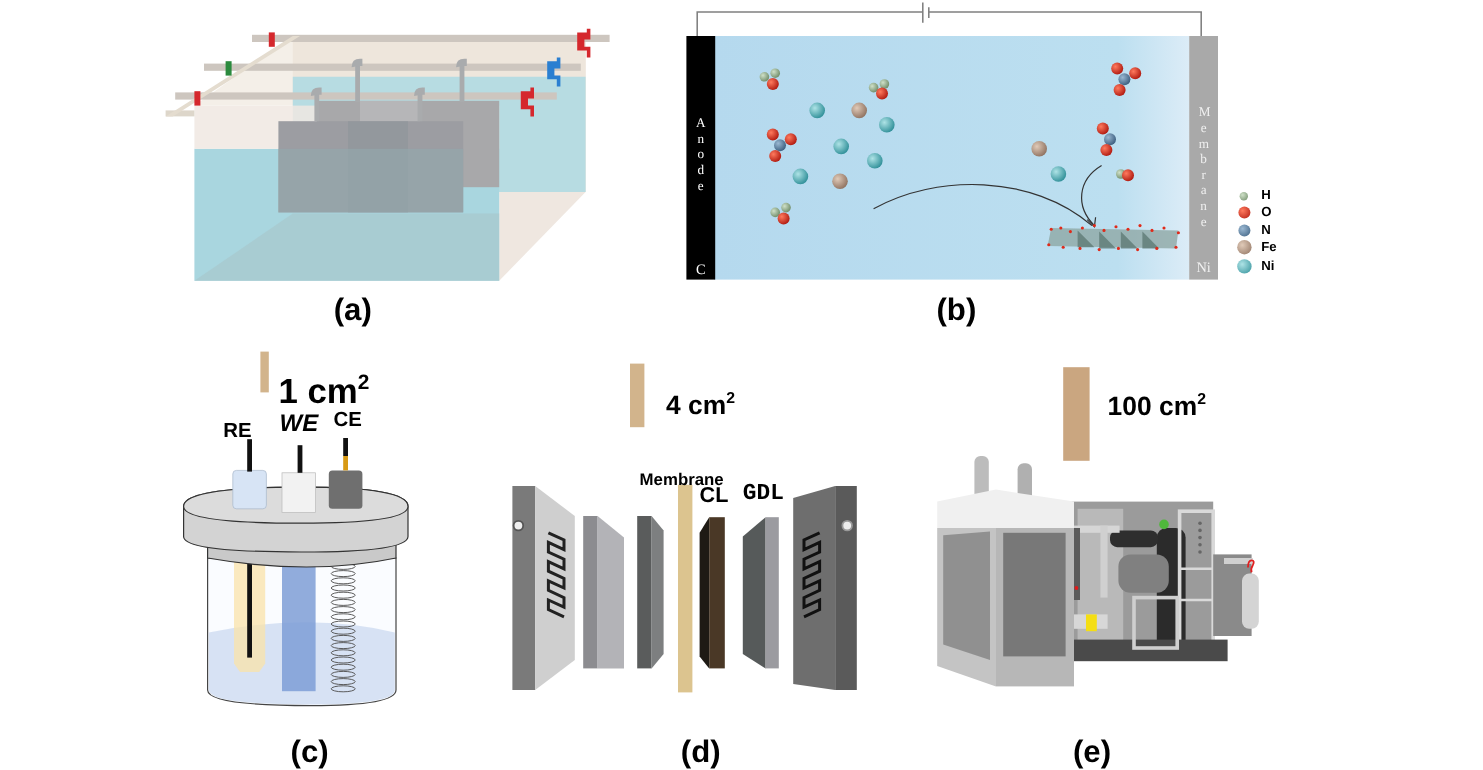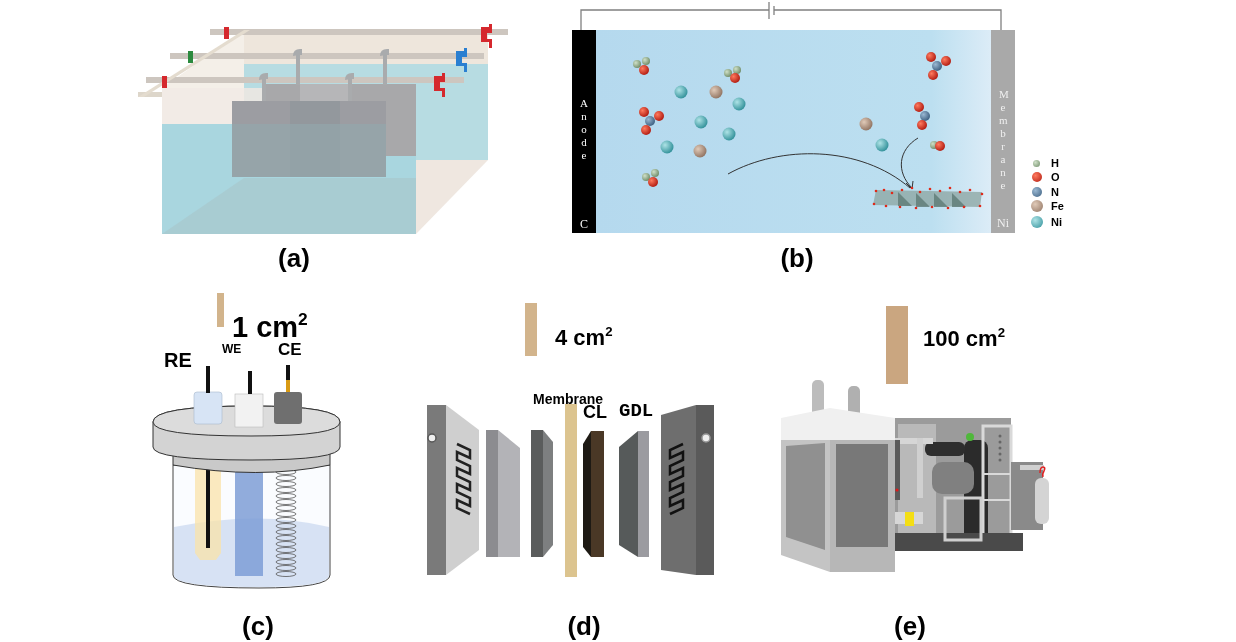--- a/index.html
+++ b/index.html
@@ -250,22 +250,22 @@
     <rect x="206" y="366" width="4" height="27" fill="#111"></rect>
     <rect x="235" y="394" width="28" height="33" fill="#f2f2f2" stroke="#bbb" stroke-width="0.6"></rect>
     <rect x="248" y="371" width="4" height="23" fill="#111"></rect>
     <rect x="274" y="392" width="28" height="32" rx="3" fill="#6f6f6f"></rect>
     <rect x="286" y="365" width="4" height="15" fill="#111"></rect>
     <rect x="286" y="380" width="4" height="12" fill="#d89a14"></rect>
   </svg>
   <div class="bold-lbl" style="left:232px;top:311px;font-size:29px;">
     <span>1 cm</span><sup>2</sup>
   </div>
-  <div class="bold-lbl" style="left:164px;top:349px;font-size:20px;">RE</div>
-  <div class="bold-lbl" style="left:222px;top:342px;font-size:12px;">WE</div>
+  <div class="bold-lbl" style="left:186px;top:349px;font-size:17px;">RE</div>
+  <div class="bold-lbl" style="left:233px;top:342px;font-size:20px;font-style:italic;">WE</div>
   <div class="bold-lbl" style="left:278px;top:340px;font-size:17px;">CE</div>
   <div class="panel-label" style="left:208px;top:611px;">(c)</div>
 </div>
 
 <div>
   <svg style="left:0;top:0;" width="1236" height="642">
     <rect x="525" y="303" width="12" height="53" fill="#d2b48c"></rect>
 
     <rect x="427" y="405" width="19" height="170" fill="#7a7a7a"></rect>
     <polygon points="446,405 479,430 479,550 446,575" fill="#cfcfcf"></polygon>

